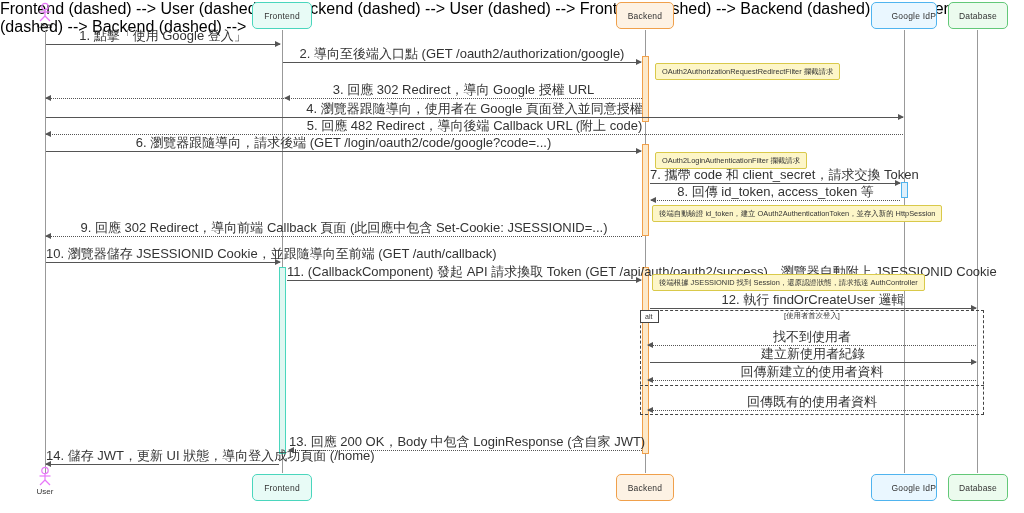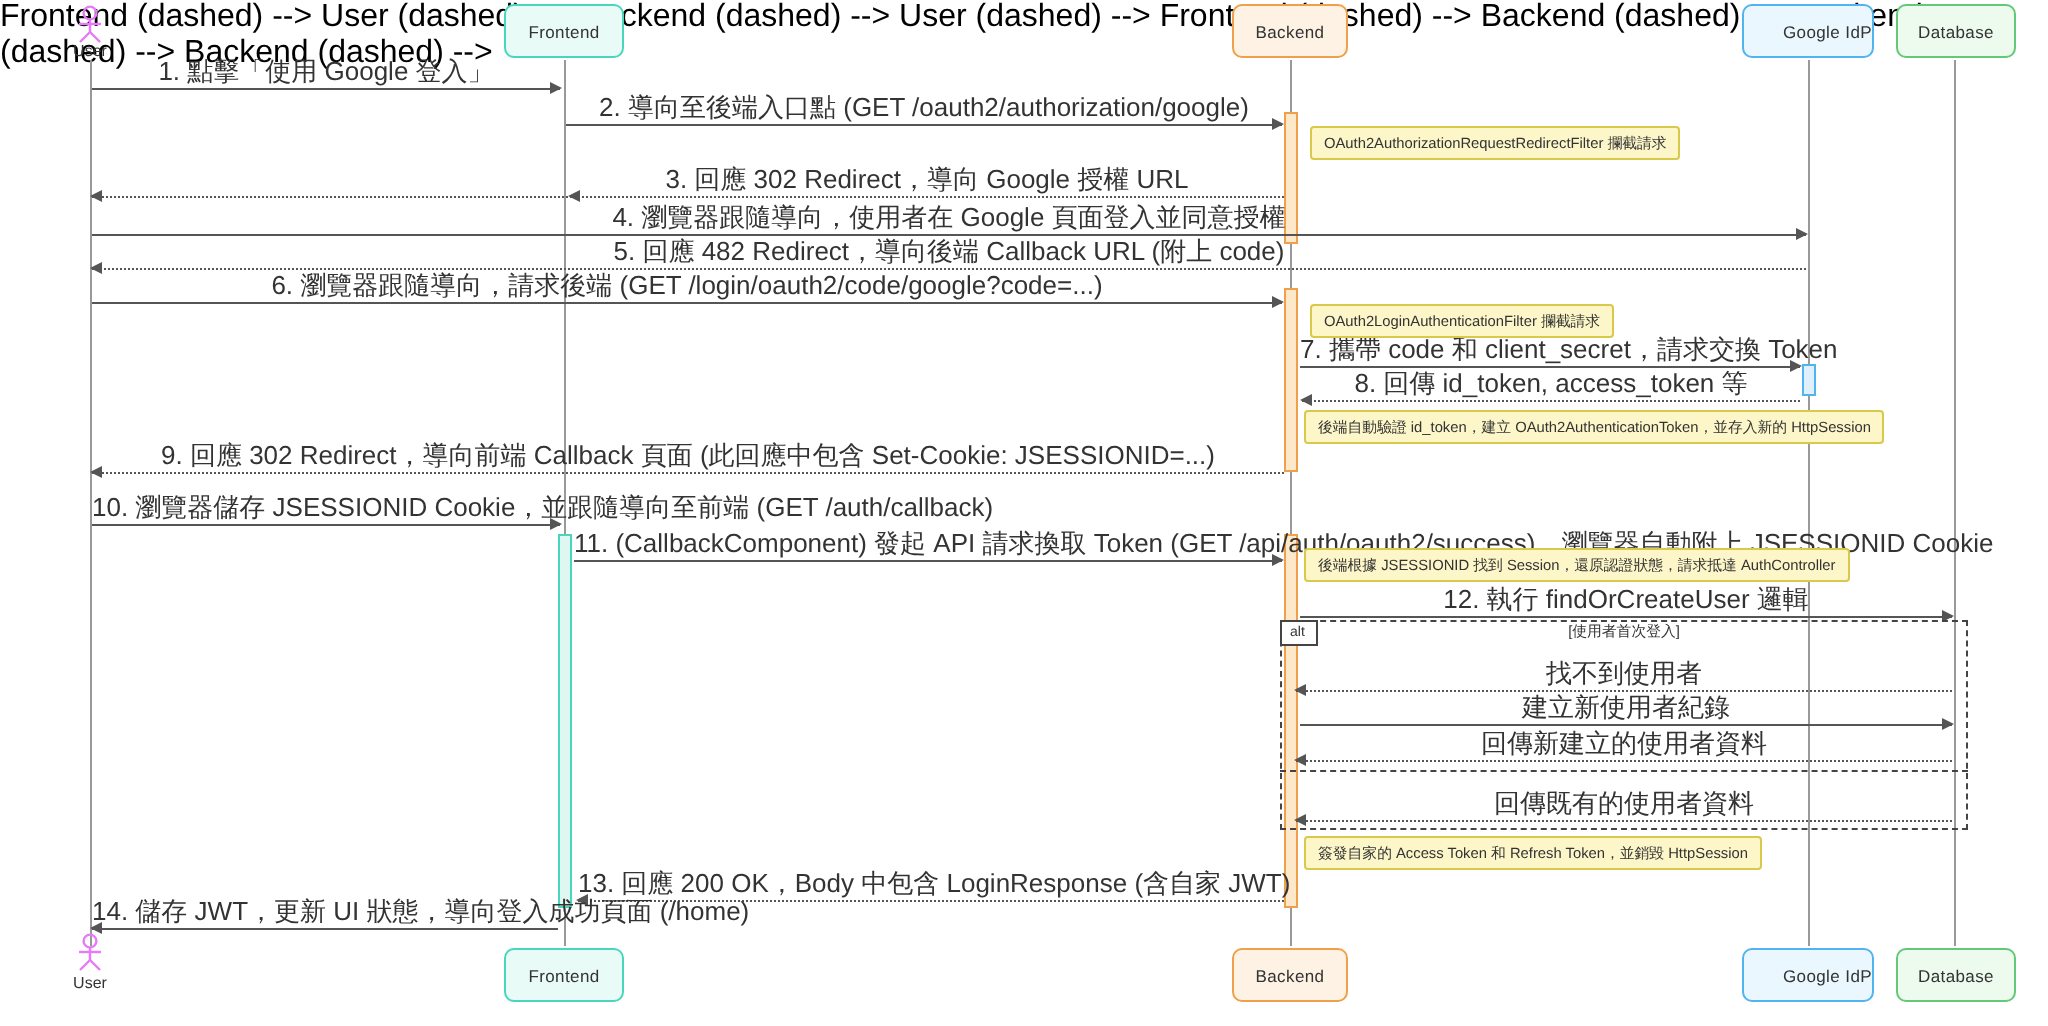--- a/index.html
+++ b/index.html
@@ -311,23 +311,20 @@
   </div>
   <div class="note" style="left:655px; top:152px; height:17px;">
     <span>OAuth2LoginAuthenticationFilter 攔截請求</span>
   </div>
   <div class="note" style="left:652px; top:205px; height:17px;">
     <span>後端自動驗證 id_token，建立 OAuth2AuthenticationToken，並存入新的 HttpSession</span>
   </div>
   <div class="note" style="left:652px; top:274px; height:17px;">
     <span>後端根據 JSESSIONID 找到 Session，還原認證狀態，請求抵達 AuthController</span>
   </div>
-  <div class="note" style="left:652px; top:418px; height:17px;">
-    <span>簽發自家的 Access Token 和 Refresh Token，並銷毀 HttpSession</span>
-  </div>
 
   
   <div class="alt-frame" style="left:640px; top:310px; width:344px; height:105px;"></div>
   <div class="alt-tab" style="left:640px; top:310px;">
     <span>alt</span>
   </div>
 
   
   <div class="alt-cond" style="left:640px; top:311px; width:344px;">
     <span>[使用者首次登入]</span>

